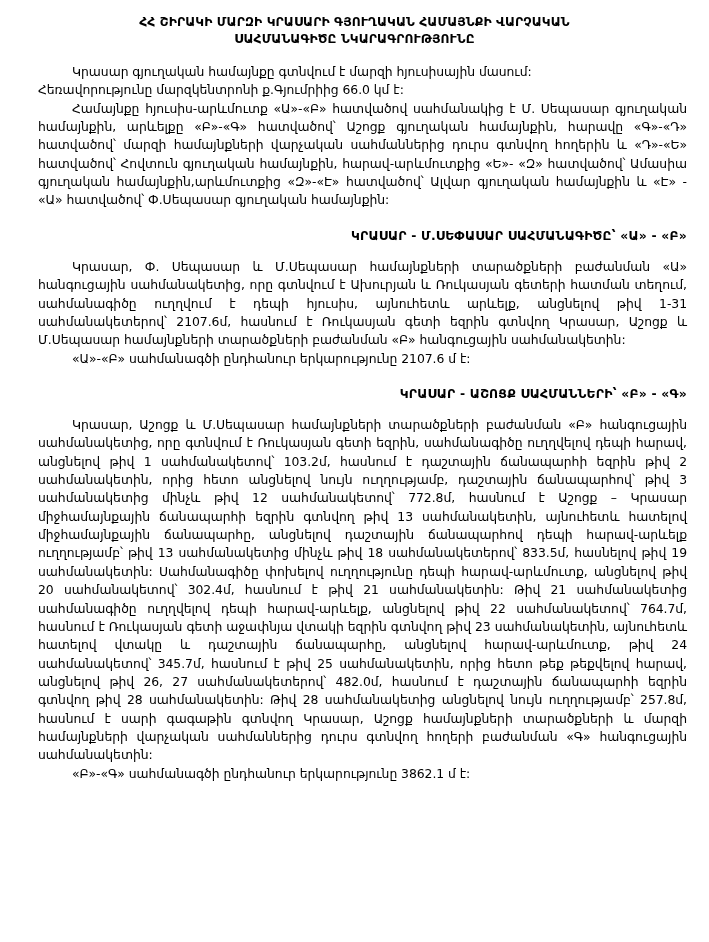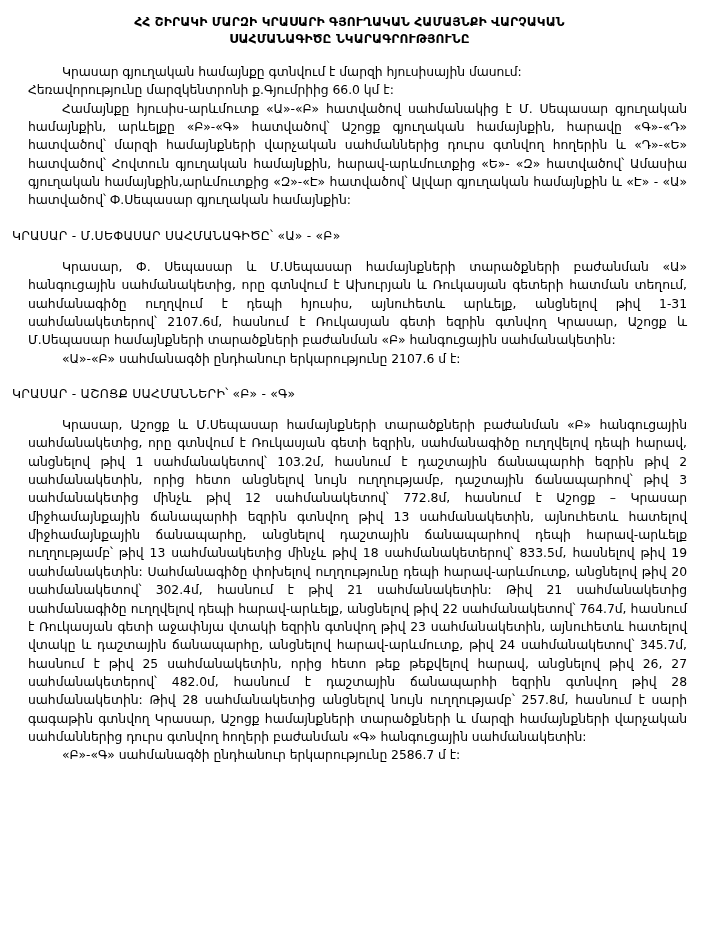--- a/index.html
+++ b/index.html
@@ -11,21 +11,21 @@
     width: 709px;
     height: 942px;
     font-family: "DejaVu Sans", sans-serif;
     color: #000000;
     overflow: hidden;
   }
   .page {
     width: 709px;
     height: 745px;
     box-sizing: border-box;
-    padding: 14px 22px 0 12px;
+    padding: 14px 22px 0 22px;
     position: relative;
   }
   .doc-title {
     text-align: center;
     font-weight: bold;
     font-size: 12.3px;
     line-height: 1.42;
     letter-spacing: 0.1px;
     margin: 0 6px 14px 6px;
   }
@@ -39,22 +39,22 @@
     text-align: justify;
     text-indent: 34px;
     letter-spacing: -0.05px;
   }
   p.body-par.no-indent {
     text-indent: 0;
   }
   .gap-md { height: 15px; }
   .gap-lg { height: 18px; }
   .section-head {
-    text-align: left;
-    font-weight: normal;
+    text-align: right;
+    font-weight: bold;
     font-size: 12.4px;
     margin: 0;
     letter-spacing: 0.2px;
   }
 </style>
 </head>
 <body>
 
 <div class="page">
 
@@ -76,15 +76,15 @@
   <p class="body-par">Կրասար, Ф. Սեպասար և Մ.Սեպասար համայնքների տարածքների բաժանման «Ա» հանգուցային սահմանակետից, որը գտնվում է Ախուրյան և Ռուկասյան գետերի հատման տեղում, սահմանագիծը ուղղվում է դեպի հյուսիս, այնուհետև արևելք, անցնելով թիվ 1-31 սահմանակետերով՝ 2107.6մ, հասնում է Ռուկասյան գետի եզրին գտնվող Կրասար, Աշոցք և Մ.Սեպասար համայնքների տարածքների բաժանման «Բ» հանգուցային սահմանակետին:</p>
   <p class="body-par">«Ա»-«Բ» սահմանագծի ընդհանուր երկարությունը 2107.6 մ է:</p>
 
   <div class="gap-lg"></div>
 
   <div class="section-head">ԿՐԱՍԱՐ - ԱՇՈՑՔ ՍԱՀՄԱՆՆԵՐԻ՝  «Բ» - «Գ»</div>
 
   <div class="gap-md"></div>
 
   <p class="body-par">Կրասար, Աշոցք և Մ.Սեպասար համայնքների տարածքների բաժանման «Բ» հանգուցային սահմանակետից, որը գտնվում է Ռուկասյան գետի եզրին, սահմանագիծը ուղղվելով դեպի հարավ, անցնելով թիվ 1 սահմանակետով՝ 103.2մ, հասնում է դաշտային ճանապարհի եզրին թիվ 2 սահմանակետին, որից հետո անցնելով նույն ուղղությամբ, դաշտային ճանապարհով՝ թիվ 3 սահմանակետից մինչև թիվ 12 սահմանակետով՝ 772.8մ, հասնում է Աշոցք – Կրասար միջհամայնքային ճանապարհի եզրին գտնվող թիվ 13 սահմանակետին, այնուհետև հատելով միջհամայնքային ճանապարհը, անցնելով դաշտային ճանապարհով դեպի հարավ-արևելք ուղղությամբ՝ թիվ 13 սահմանակետից մինչև թիվ 18 սահմանակետերով՝ 833.5մ, հասնելով թիվ 19 սահմանակետին: Սահմանագիծը փոխելով ուղղությունը դեպի հարավ-արևմուտք, անցնելով թիվ 20 սահմանակետով՝ 302.4մ, հասնում է թիվ 21 սահմանակետին: Թիվ 21 սահմանակետից սահմանագիծը ուղղվելով դեպի հարավ-արևելք, անցնելով թիվ 22 սահմանակետով՝ 764.7մ, հասնում է Ռուկասյան գետի աջափնյա վտակի եզրին գտնվող թիվ 23 սահմանակետին, այնուհետև հատելով վտակը և դաշտային ճանապարհը, անցնելով հարավ-արևմուտք, թիվ 24 սահմանակետով՝ 345.7մ, հասնում է թիվ 25 սահմանակետին, որից հետո թեք թեքվելով հարավ, անցնելով թիվ 26, 27 սահմանակետերով՝ 482.0մ, հասնում է դաշտային ճանապարհի եզրին գտնվող թիվ 28 սահմանակետին: Թիվ 28 սահմանակետից անցնելով նույն ուղղությամբ՝ 257.8մ, հասնում է սարի գագաթին գտնվող Կրասար, Աշոցք համայնքների տարածքների և մարզի համայնքների վարչական սահմաններից դուրս գտնվող հողերի բաժանման «Գ» հանգուցային սահմանակետին:</p>
-  <p class="body-par">«Բ»-«Գ» սահմանագծի ընդհանուր երկարությունը 2586.7 մ է:</p>
+  <p class="body-par">«Բ»-«Գ» սահմանագծի ընդհանուր երկարությունը 3862.1 մ է:</p>
 
 </div>
 
 </body></html>

